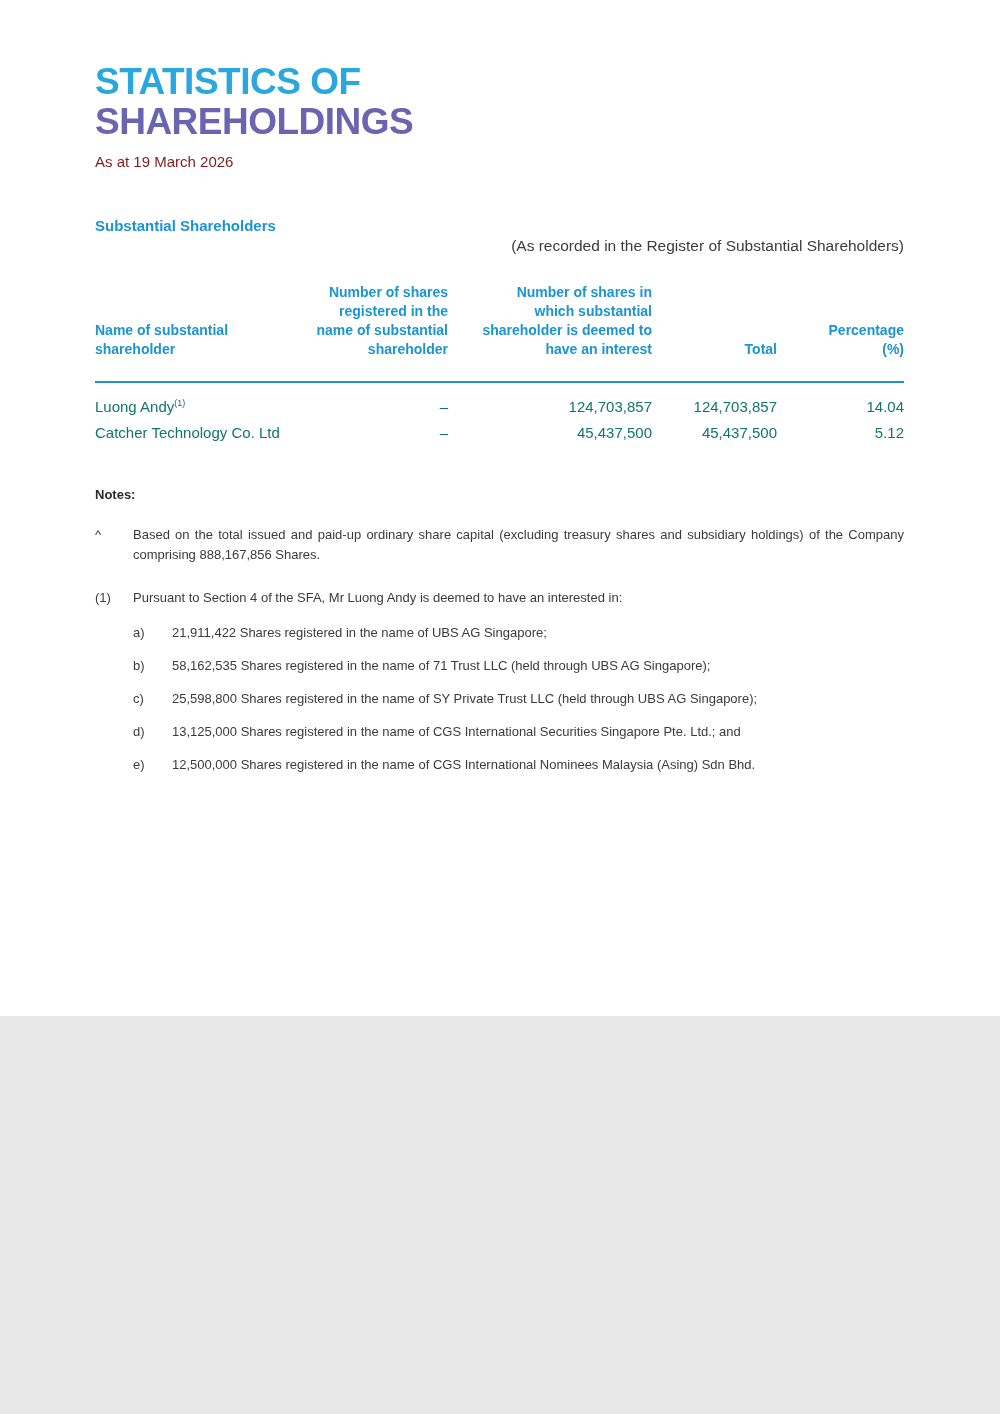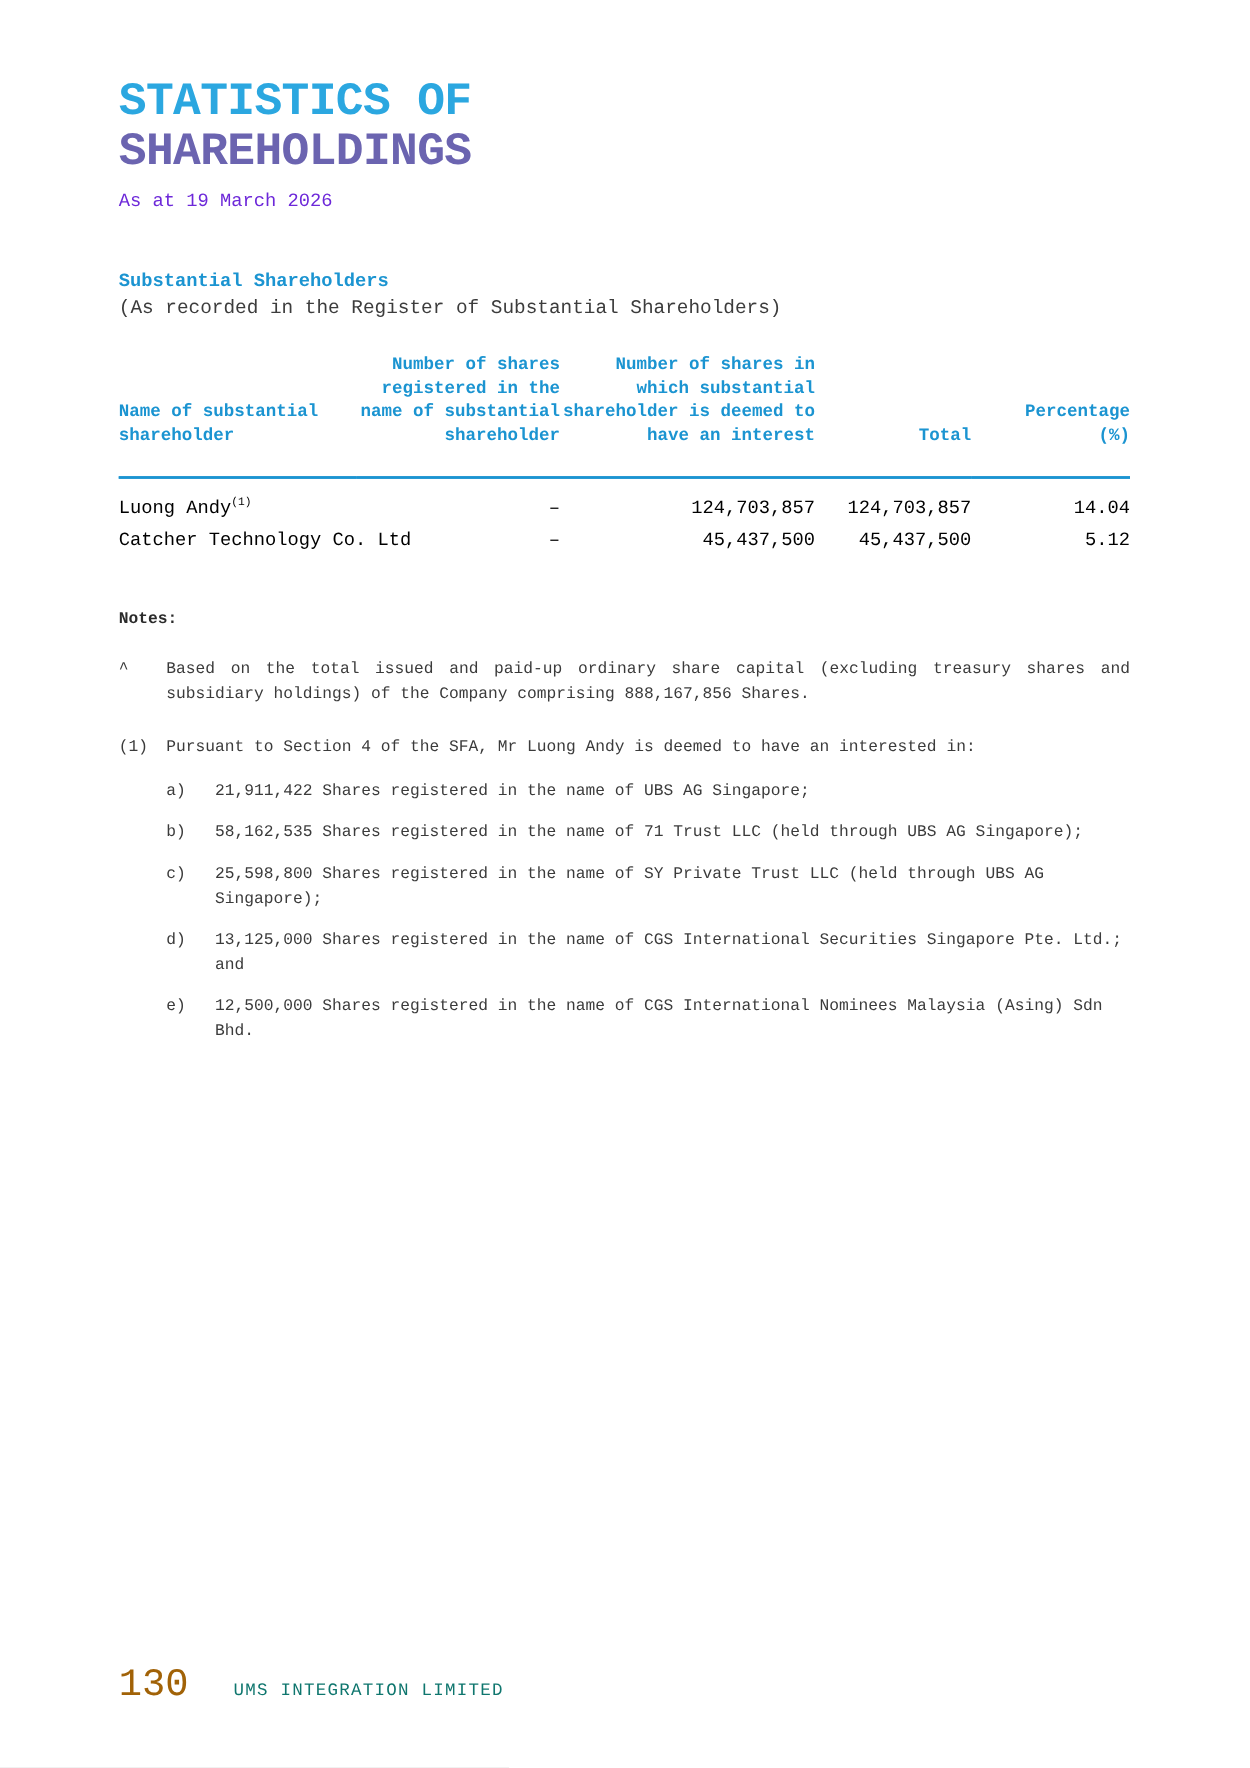--- a/index.html
+++ b/index.html
@@ -1,58 +1,58 @@
 <!DOCTYPE html>
 <html><head>
 <meta charset="utf-8">
 <style>
   * { margin: 0; padding: 0; box-sizing: border-box; }
   html, body { background: #e8e8e8; }
   .page {
     position: relative;
     width: 1000px;
-    height: 1414px;
+    height: 1016px;
     margin: 0 auto;
     background: #ffffff;
-    font-family: Liberation Mono, monospace;
+    font-family: Liberation Sans, sans-serif;
     color: #3c3c3c;
     overflow: hidden;
   }
   .content {
     padding: 62px 96px 0 95px; 
   }
 
   
   .doc-title { font-weight: bold; font-size: 37px; line-height: 40px; letter-spacing: -0.5px; }
   .doc-title .line1 { display: block; color: #2ba7e0; }
   .doc-title .line2 { display: block; color: #6b64b0; }
-  .as-at { margin-top: 11px; font-size: 15px; color: #6d28d9; }
+  .as-at { margin-top: 11px; font-size: 15px; color: #7f1d1d; }
 
   
   .section-heading { margin-top: 47px; font-size: 15px; font-weight: bold; color: #1b94d1; }
-  .section-subheading { margin-top: 3px; font-size: 15.5px; color: #3c3c3c; }
+  .section-subheading { margin-top: 3px; font-size: 15.5px; color: #3c3c3c; text-align: right; }
 
   
   table.sh-table { margin-top: 28px; width: 809px; border-collapse: collapse; table-layout: fixed; }
   .sh-table th {
     vertical-align: bottom;
     font-size: 14px;
     font-weight: bold;
     color: #1b94d1;
     line-height: 19px;
     padding: 0 0 22px 0;
     border-bottom: 2px solid #1b94d1;
     margin-top: 45px;
   }
   .sh-table th div { white-space: nowrap; }
   .sh-table .c-left  { text-align: left; }
   .sh-table .c-right { text-align: right; }
   .sh-table td {
     font-size: 15px;
-    color: #000000;
+    color: #0f766e;
     padding: 0;
     white-space: nowrap;
   }
   .sh-table tbody tr.first td { padding-top: 15px; }
   .sh-table tbody tr td { padding-top: 9px; }
   .sh-table sup { font-size: 9px; vertical-align: super; line-height: 0; }
 
   
   .notes { margin-top: 46px; font-size: 13px; color: #3b3b3b; }
   .notes-heading { font-size: 13px; font-weight: bold; color: #2b2b2b; }

